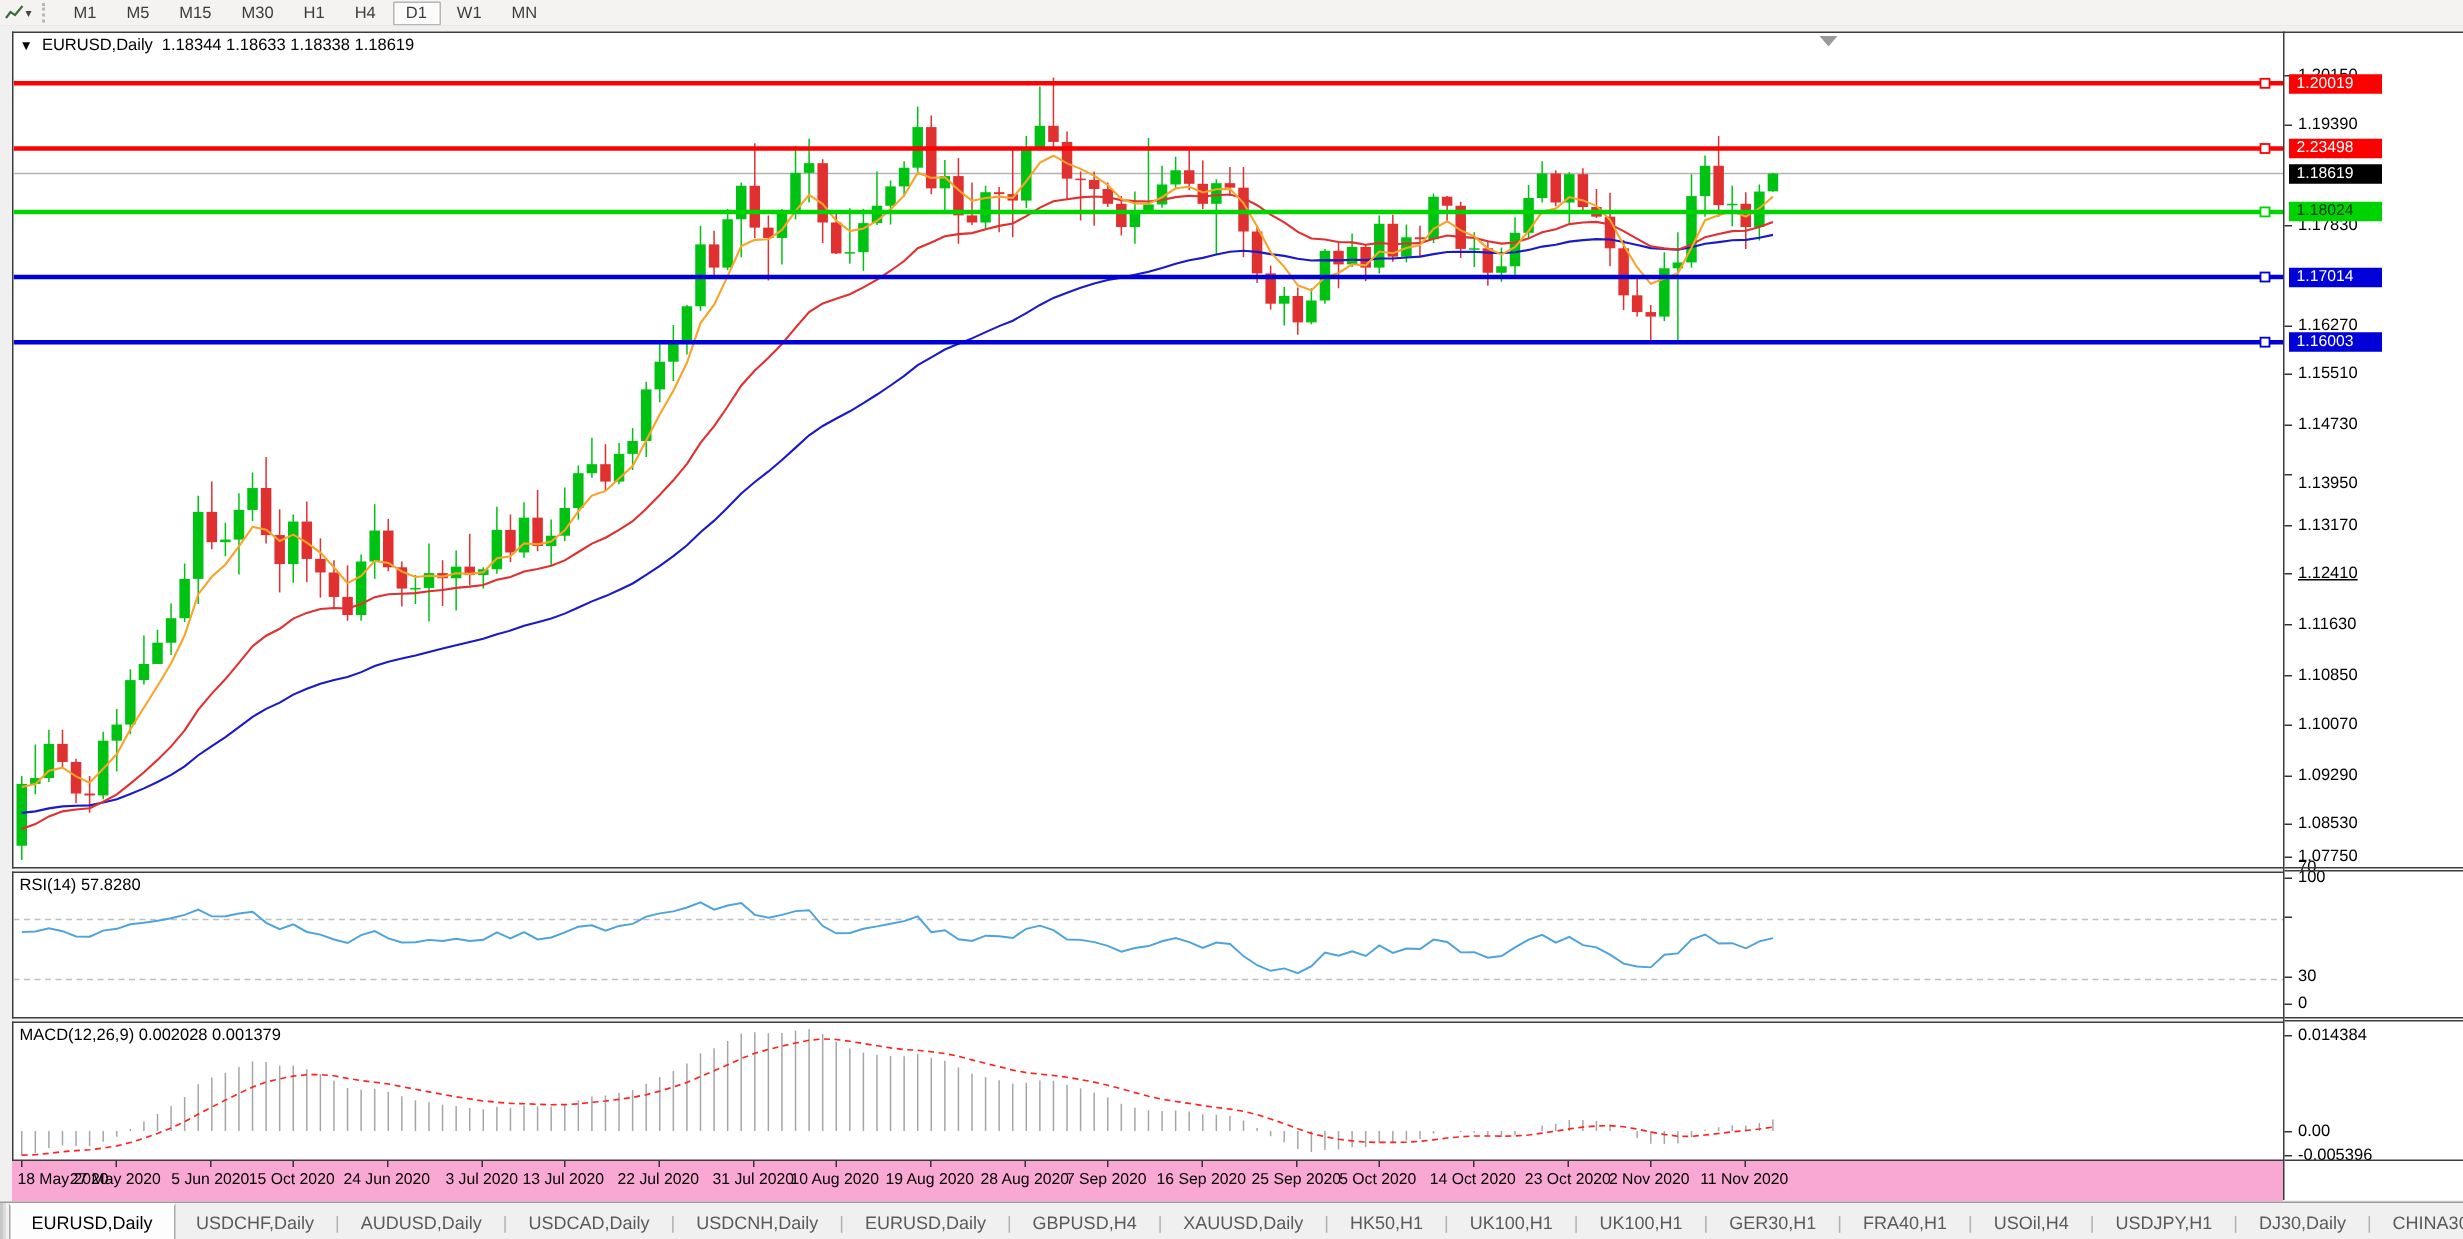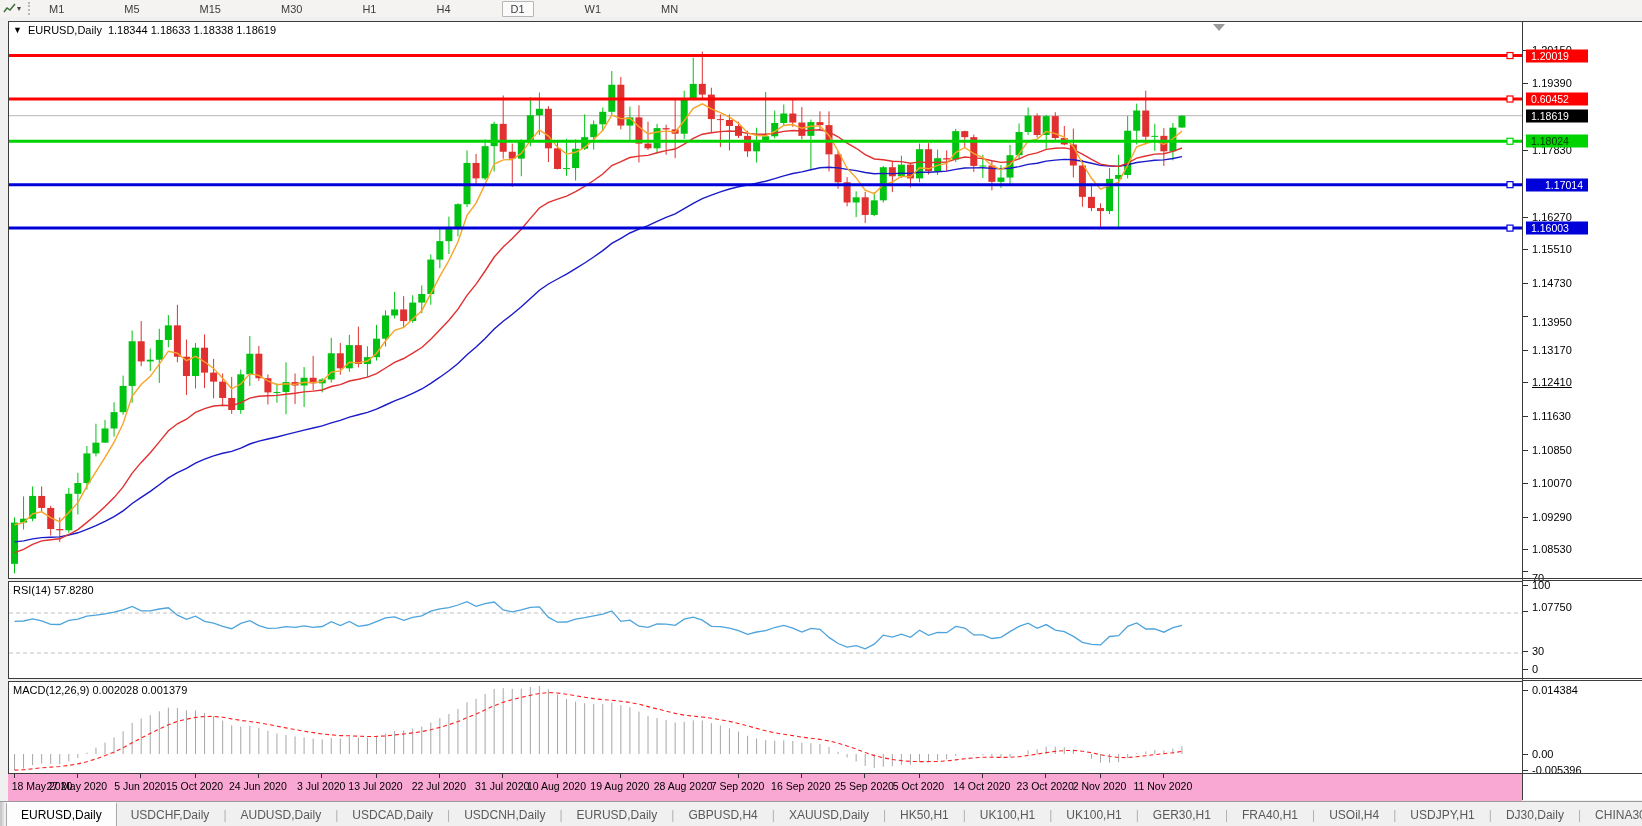--- a/index.html
+++ b/index.html
@@ -52,21 +52,21 @@
 <div id="app">
 
   <div id="toolbar">
     <div class="tool-icon">
       <svg width="13" height="11" viewBox="0 0 13 11">
         <polyline points="1,9 4,5 7,7 12,1" stroke="#3a6b35" stroke-width="1.4" fill="none"></polyline>
       </svg>
       <span class="caret">▾</span>
     </div>
     <div class="grip"></div>
-    <div id="tf-buttons" style="display: flex; gap: 40px;">
+    <div id="tf-buttons" style="display: flex;">
         <div class="tfbtn">M1</div>
         <div class="tfbtn">M5</div>
         <div class="tfbtn">M15</div>
         <div class="tfbtn">M30</div>
         <div class="tfbtn">H1</div>
         <div class="tfbtn">H4</div>
         <div class="tfbtn active">D1</div>
         <div class="tfbtn">W1</div>
         <div class="tfbtn">MN</div>
       </div>
@@ -577,26 +577,26 @@
         <div class="ticklabel" style="top: 394.012px; text-align: right;">1.11630</div>
         <div class="tickdash" style="top: 427.527px;"></div>
         <div class="ticklabel" style="top: 427.527px;">1.10850</div>
         <div class="tickdash" style="top: 461.042px;"></div>
         <div class="ticklabel" style="top: 461.042px;">1.10070</div>
         <div class="tickdash" style="top: 494.556px;"></div>
         <div class="ticklabel" style="top: 494.556px;">1.09290</div>
         <div class="tickdash" style="top: 527.212px;"></div>
         <div class="ticklabel" style="top: 527.212px;">1.08530</div>
         <div class="tickdash" style="top: 549px;"></div>
-        <div class="ticklabel" style="top: 549px; margin-top: 36px;">1.07750</div>
+        <div class="ticklabel" style="top: 549px;">1.07750</div>
         <div class="badge" style="top: 33.5577px; background: rgb(255, 0, 0); color: rgb(255, 255, 255);">1.20019</div>
-        <div class="badge" style="top: 76.9978px; background: rgb(255, 0, 0); color: rgb(255, 255, 255);">0.60452</div>
+        <div class="badge" style="top: 76.9978px; background: rgb(255, 0, 0); color: rgb(255, 255, 255);">2.23498</div>
         <div class="badge" style="top: 93.7122px; background: rgb(0, 0, 0); color: rgb(255, 255, 255);">1.18619</div>
         <div class="badge" style="top: 119.278px; background: rgb(0, 212, 0); color: rgb(0, 51, 0);">1.18024</div>
-        <div class="badge" style="top: 162.675px; background: rgb(0, 0, 216); color: rgb(255, 255, 255); text-align: right;">1.17014</div>
+        <div class="badge" style="top: 162.675px; background: rgb(0, 0, 216); color: rgb(255, 255, 255);">1.17014</div>
         <div class="badge" style="top: 206.115px; background: rgb(0, 0, 216); color: rgb(255, 255, 255);">1.16003</div>
         <div class="tickdash" style="top: 563px;"></div>
         <div class="ticklabel" style="top: 563px;">100</div>
         <div class="tickdash" style="top: 589px;"></div>
         <div class="ticklabel" style="top: 556px;">70</div>
         <div class="tickdash" style="top: 629px;"></div>
         <div class="ticklabel" style="top: 629px;">30</div>
         <div class="tickdash" style="top: 647px;"></div>
         <div class="ticklabel" style="top: 647px;">0</div>
         <div class="tickdash" style="top: 668px;"></div>

